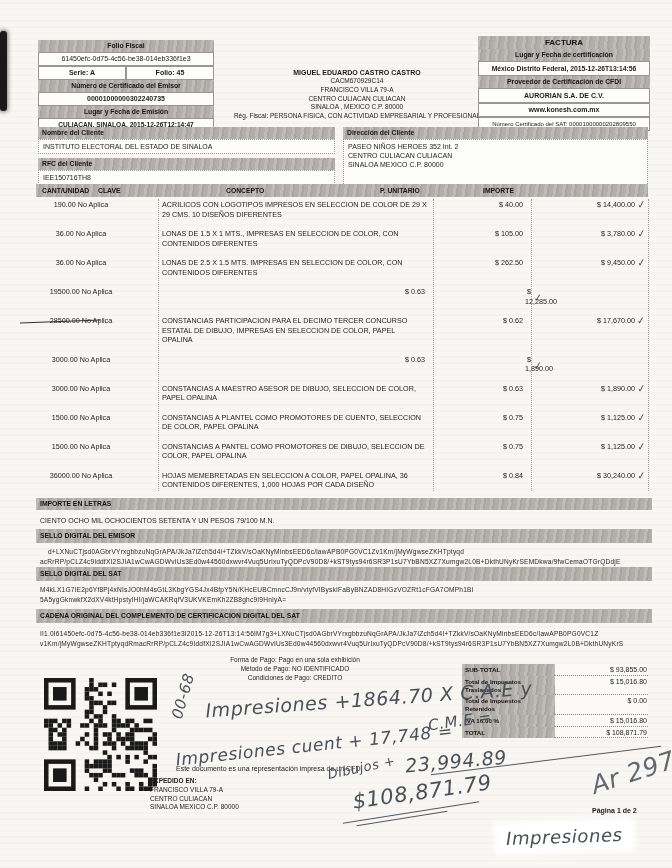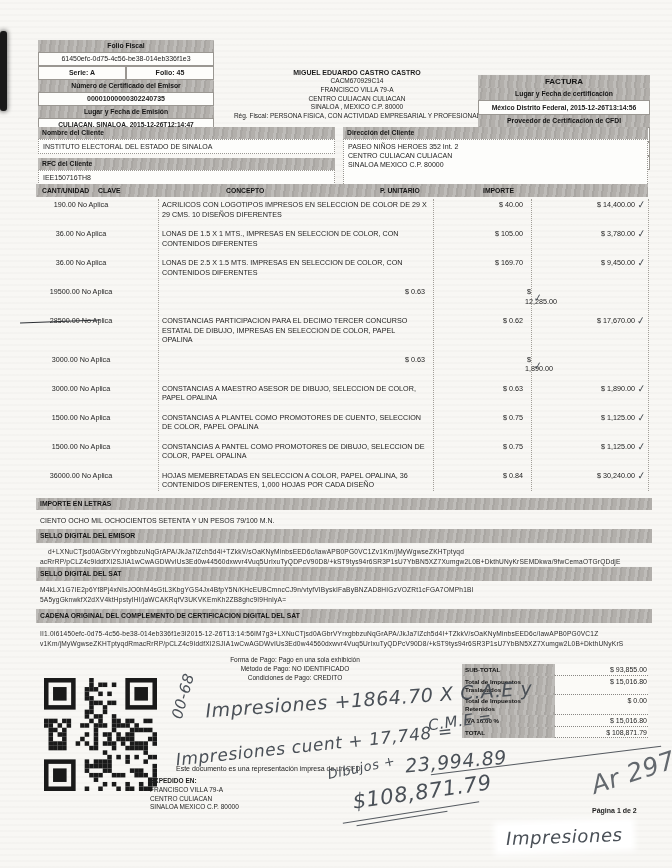--- a/index.html
+++ b/index.html
@@ -60,21 +60,21 @@
   <div class="abs" style="left:212px;top:68px;width:290px;text-align:center;">
     <div class="t7 bold">MIGUEL EDUARDO CASTRO CASTRO</div>
     <div class="t65">CACM670929C14</div>
     <div class="t65">FRANCISCO VILLA   79-A</div>
     <div class="t65">CENTRO   CULIACAN   CULIACAN</div>
     <div class="t65">SINALOA , MEXICO  C.P.  80000</div>
     <div class="t65">Rég. Fiscal: PERSONA FISICA, CON ACTIVIDAD EMPRESARIAL Y PROFESIONAL</div>
   </div>
 
   <div class="abs" style="left:478px;top:36px;width:172px;">
-    <div class="band bandlbl" style="font-size:8px;line-height:13px;margin-top:39px;">FACTURA</div>
+    <div class="band bandlbl" style="font-size:8px;line-height:13px;">FACTURA</div>
     <div class="band bandlbl">Lugar y Fecha de certificación</div>
     <div class="cell bold" style="line-height:13px;font-size:6.8px;">México Distrito Federal, 2015-12-26T13:14:56</div>
     <div class="band bandlbl">Proveedor de Certificación de CFDI</div>
     <div class="cell bold" style="line-height:13px;">AURORIAN S.A. DE C.V.</div>
     <div class="cell bold" style="line-height:12px;">www.konesh.com.mx</div>
     <div class="cell" style="line-height:12px;font-size:6px;">Número Certificado del SAT: 00001000000202809550</div>
   </div>
 
   <div class="abs" style="left:38px;top:127px;width:297px;">
     <div class="band bandlbl" style="text-align:left;padding-left:4px;">Nombre del Cliente</div>
@@ -118,21 +118,21 @@
         <div class="c-con">LONAS DE 1.5 X 1 MTS., IMPRESAS EN SELECCION DE COLOR, CON CONTENIDOS DIFERENTES</div>
         <div class="c-uni">$   105.00</div>
         <div class="c-sp"></div>
         <div class="c-amt">$   3,780.00</div>
         <div class="c-chk">✓</div>
       </div>
       <div class="irow">
         <div class="c-qty">36.00  No Aplica</div>
         <div class="c-gap"></div>
         <div class="c-con">LONAS DE 2.5 X 1.5 MTS. IMPRESAS EN SELECCION DE COLOR, CON CONTENIDOS DIFERENTES</div>
-        <div class="c-uni">$   169.70</div>
+        <div class="c-uni">$   262.50</div>
         <div class="c-sp"></div>
         <div class="c-amt">$   9,450.00</div>
         <div class="c-chk">✓</div>
       </div>
       <div class="irow">
         <div class="c-qty">19500.00  No Aplica</div>
         <div class="c-gap"></div>
         <div class="c-uni">$   0.63</div>
         <div class="c-sp"></div>
         <div class="c-amt">$   12,285.00</div>

